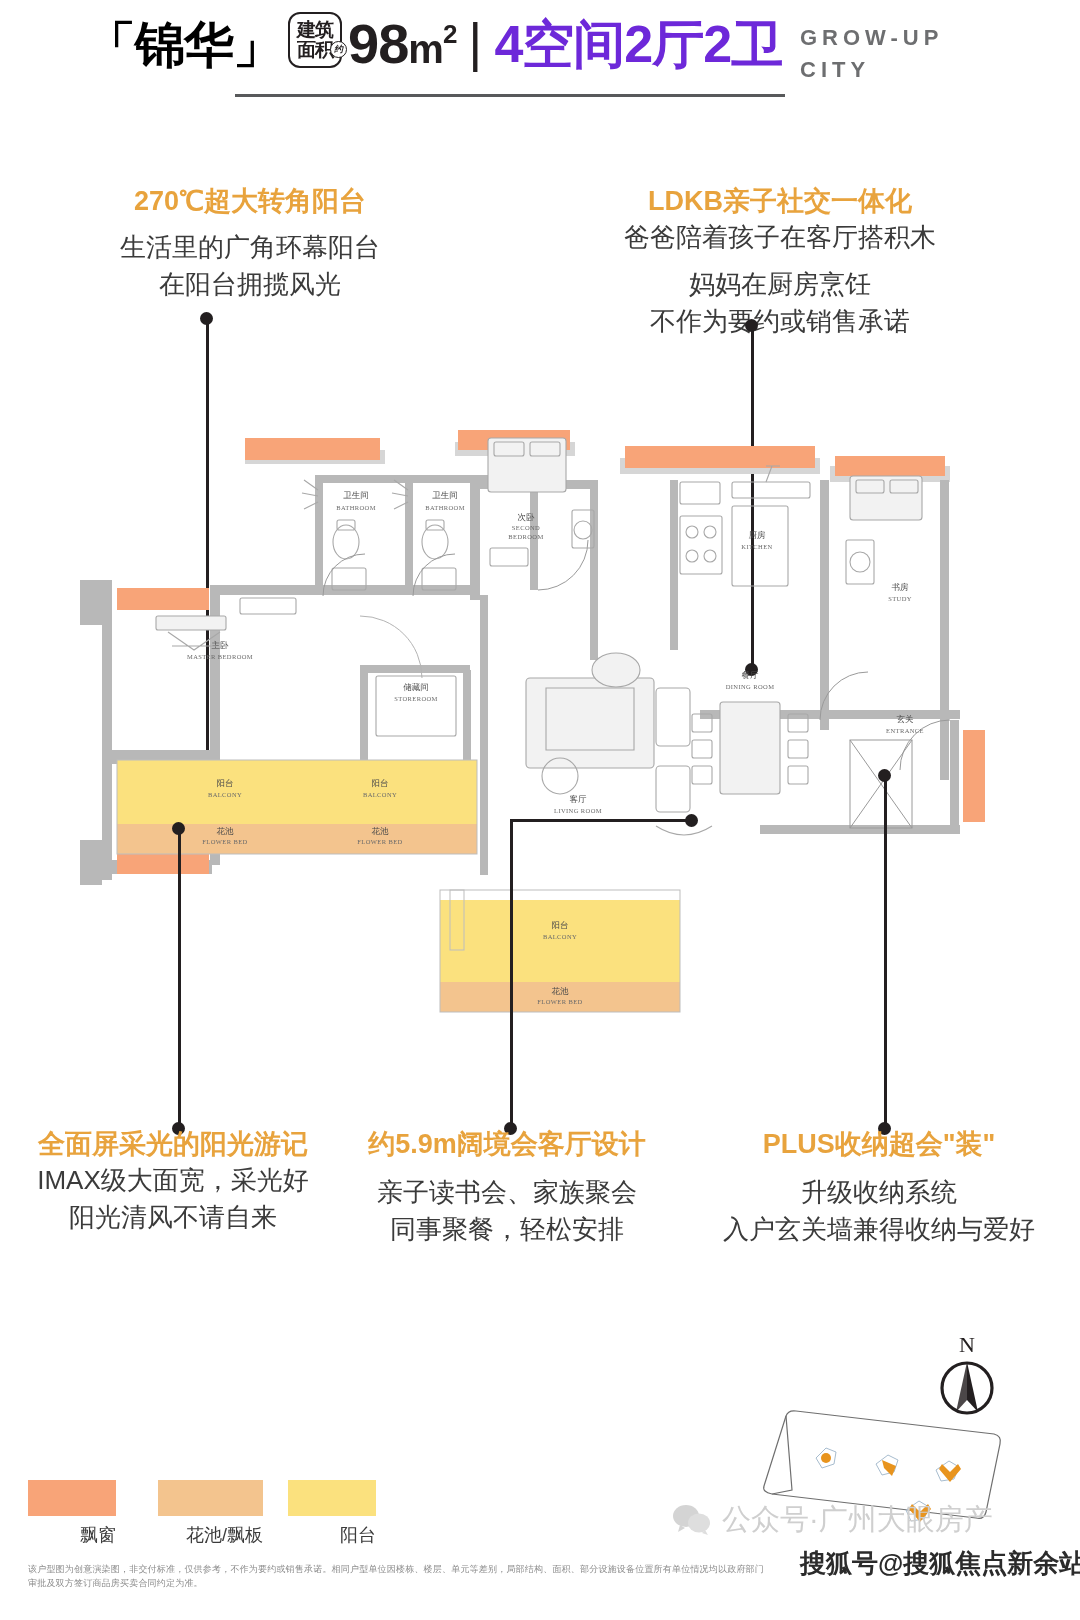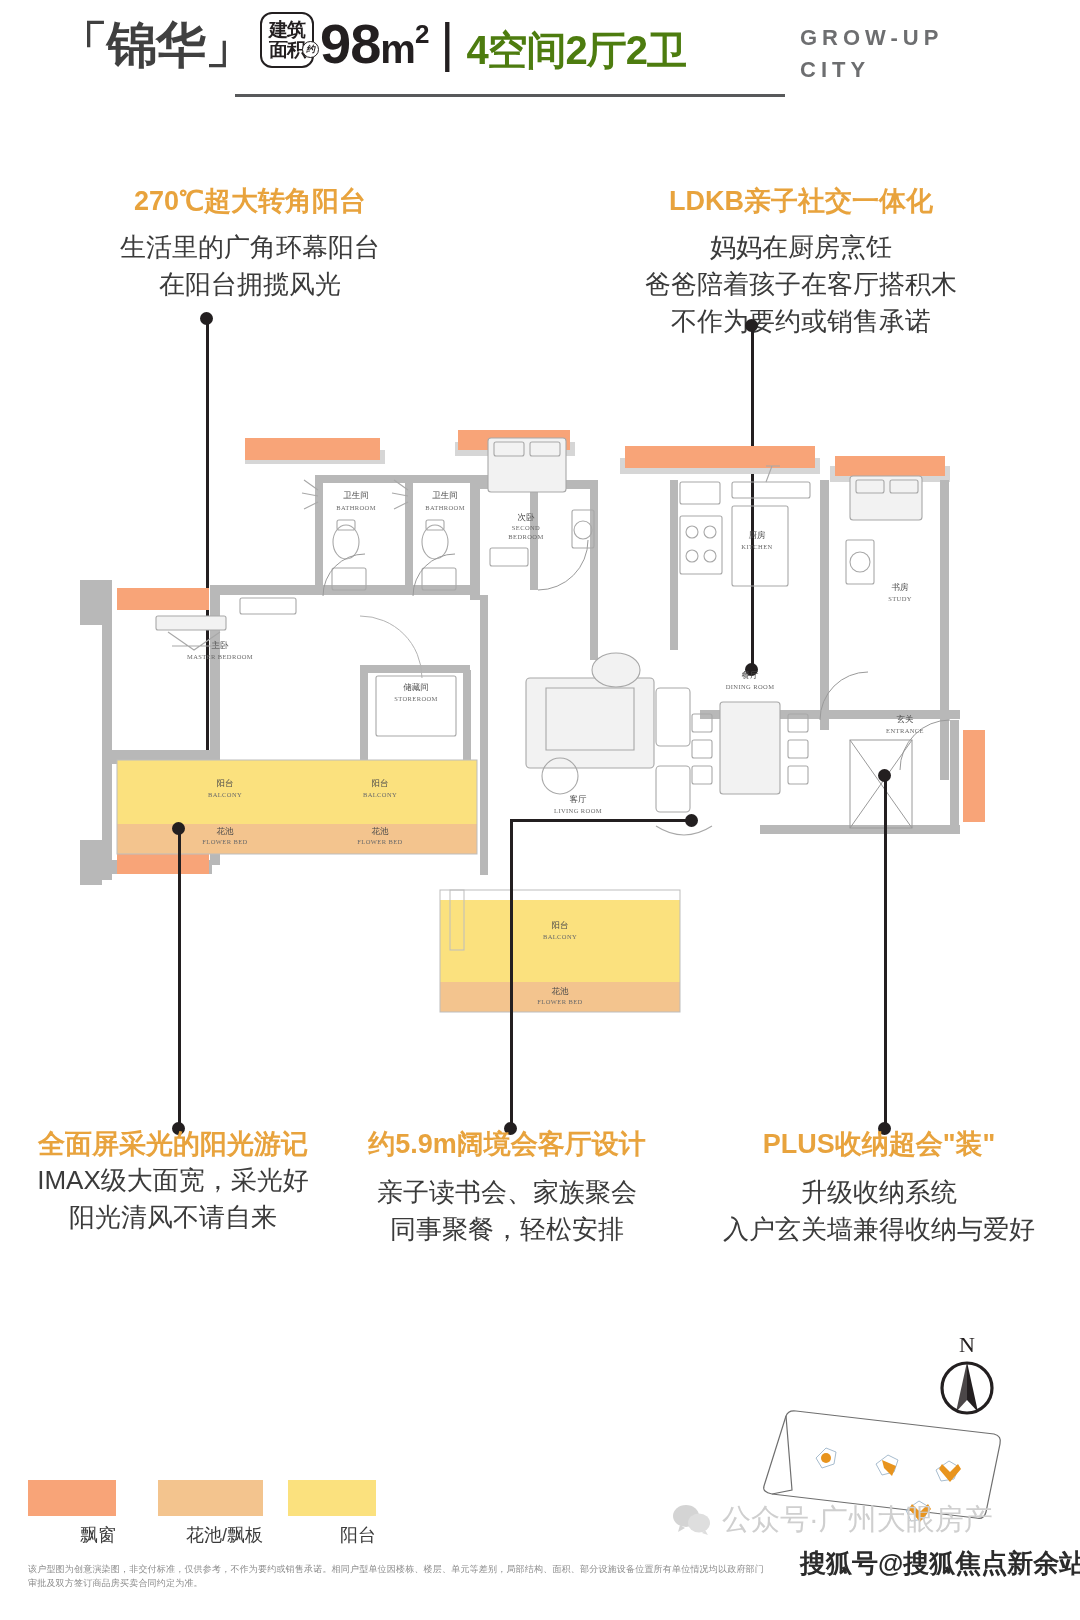--- a/index.html
+++ b/index.html
@@ -7,40 +7,40 @@
     width:1080px; height:1620px; background:#ffffff;
     font-family:"Liberation Sans", sans-serif;
     position:relative; overflow:hidden;
   }
 
   
   #header { position:absolute; left:0; top:0; width:1080px; height:110px; }
   .hdr-row { position:absolute; left:58px; top:12px; display:flex; align-items:flex-end; }
   .hdr-title {
     font-family:"Liberation Sans", sans-serif;
-    font-size:50px; font-weight:bold; color:#404040; letter-spacing:-1px;
-    line-height:1; white-space:nowrap;
+    font-size:50px; font-weight:bold; color:#000000; letter-spacing:-1px;
+    line-height:1; white-space:nowrap;margin-left:28px;
   }
   .hdr-badge {
     width:54px; height:56px; border:2.5px solid #231f20; border-radius:12px;
     display:flex; flex-direction:column; align-items:center; justify-content:center;
     margin:0 6px 2px 6px; position:relative; flex:0 0 auto;
   }
   .hdr-badge span { font-size:19px; font-weight:bold; color:#231f20; line-height:1.05; letter-spacing:-1px; }
   .hdr-badge .approx {
     position:absolute; right:-7px; bottom:8px; width:17px; height:17px;
     border:1.6px solid #231f20; border-radius:50%;
     font-size:9px; font-weight:bold; color:#231f20; background:#fff;
     display:flex; align-items:center; justify-content:center; line-height:1;
   }
   .hdr-area { font-size:56px; font-weight:bold; color:#231f20; line-height:0.95; letter-spacing:-1px; }
   .hdr-area sup { font-size:26px; vertical-align:super; }
   .hdr-m { font-size:40px; font-weight:bold; }
   .hdr-sep { font-size:54px; font-weight:300; color:#231f20; margin:0 12px 3px 12px; line-height:0.9; }
-  .hdr-rooms { font-size:40px; font-weight:bold; color:#4d7c0f; letter-spacing:-1px; line-height:1; white-space:nowrap; }
+  .hdr-rooms { font-size:52px; font-weight:bold; color:#6d28d9; letter-spacing:-1px; line-height:1; white-space:nowrap; }
   .hdr-brand {
     position:absolute; left:800px; top:22px;
     font-size:22px; font-weight:bold; color:#6d6e70; letter-spacing:5px; line-height:1.45;
   }
   .hdr-rule { position:absolute; left:235px; top:94px; width:550px; height:3px; background:#58595b; }
 
   
   .callout { position:absolute; text-align:center; }
   .co-title { font-size:27px; font-weight:bold; color:#e8a33d; line-height:1.25; white-space:nowrap; }
   .co-line  { font-size:26px; color:#3b3b3b; line-height:1.42; white-space:nowrap; }
@@ -110,24 +110,24 @@
 
 <div class="callout" style="left:40px; top:185px; width:420px;">
   <div class="co-title">270℃超大转角阳台</div>
   <div class="co-line" style="margin-top:10px;">生活里的广角环幕阳台</div>
   <div class="co-line">在阳台拥揽风光</div>
 </div>
 <div class="leader" style="left:206px; top:318px; height:487px;"></div>
 <div class="dot" style="left:200px; top:312px;"></div>
 <div class="dot" style="left:200px; top:798px;"></div>
 
-<div class="callout" style="left:586px; top:185px; width:430px;">
+<div class="callout" style="left:565px; top:185px; width:430px;">
   <div class="co-title">LDKB亲子社交一体化</div>
+  <div class="co-line">爸爸陪着孩子在客厅搭积木</div>
   <div class="co-line" style="margin-top:10px;">妈妈在厨房烹饪</div>
-  <div class="co-line">爸爸陪着孩子在客厅搭积木</div>
   <div class="co-line">不作为要约或销售承诺</div>
 </div>
 <div class="leader" style="left:751px; top:325px; height:345px;"></div>
 <div class="dot" style="left:745px; top:319px;"></div>
 <div class="dot" style="left:745px; top:663px;"></div>
 
 <div id="plan">
 <svg width="960" height="700" viewBox="0 0 960 700" xmlns="http://www.w3.org/2000/svg">
   <defs>
     <style>

